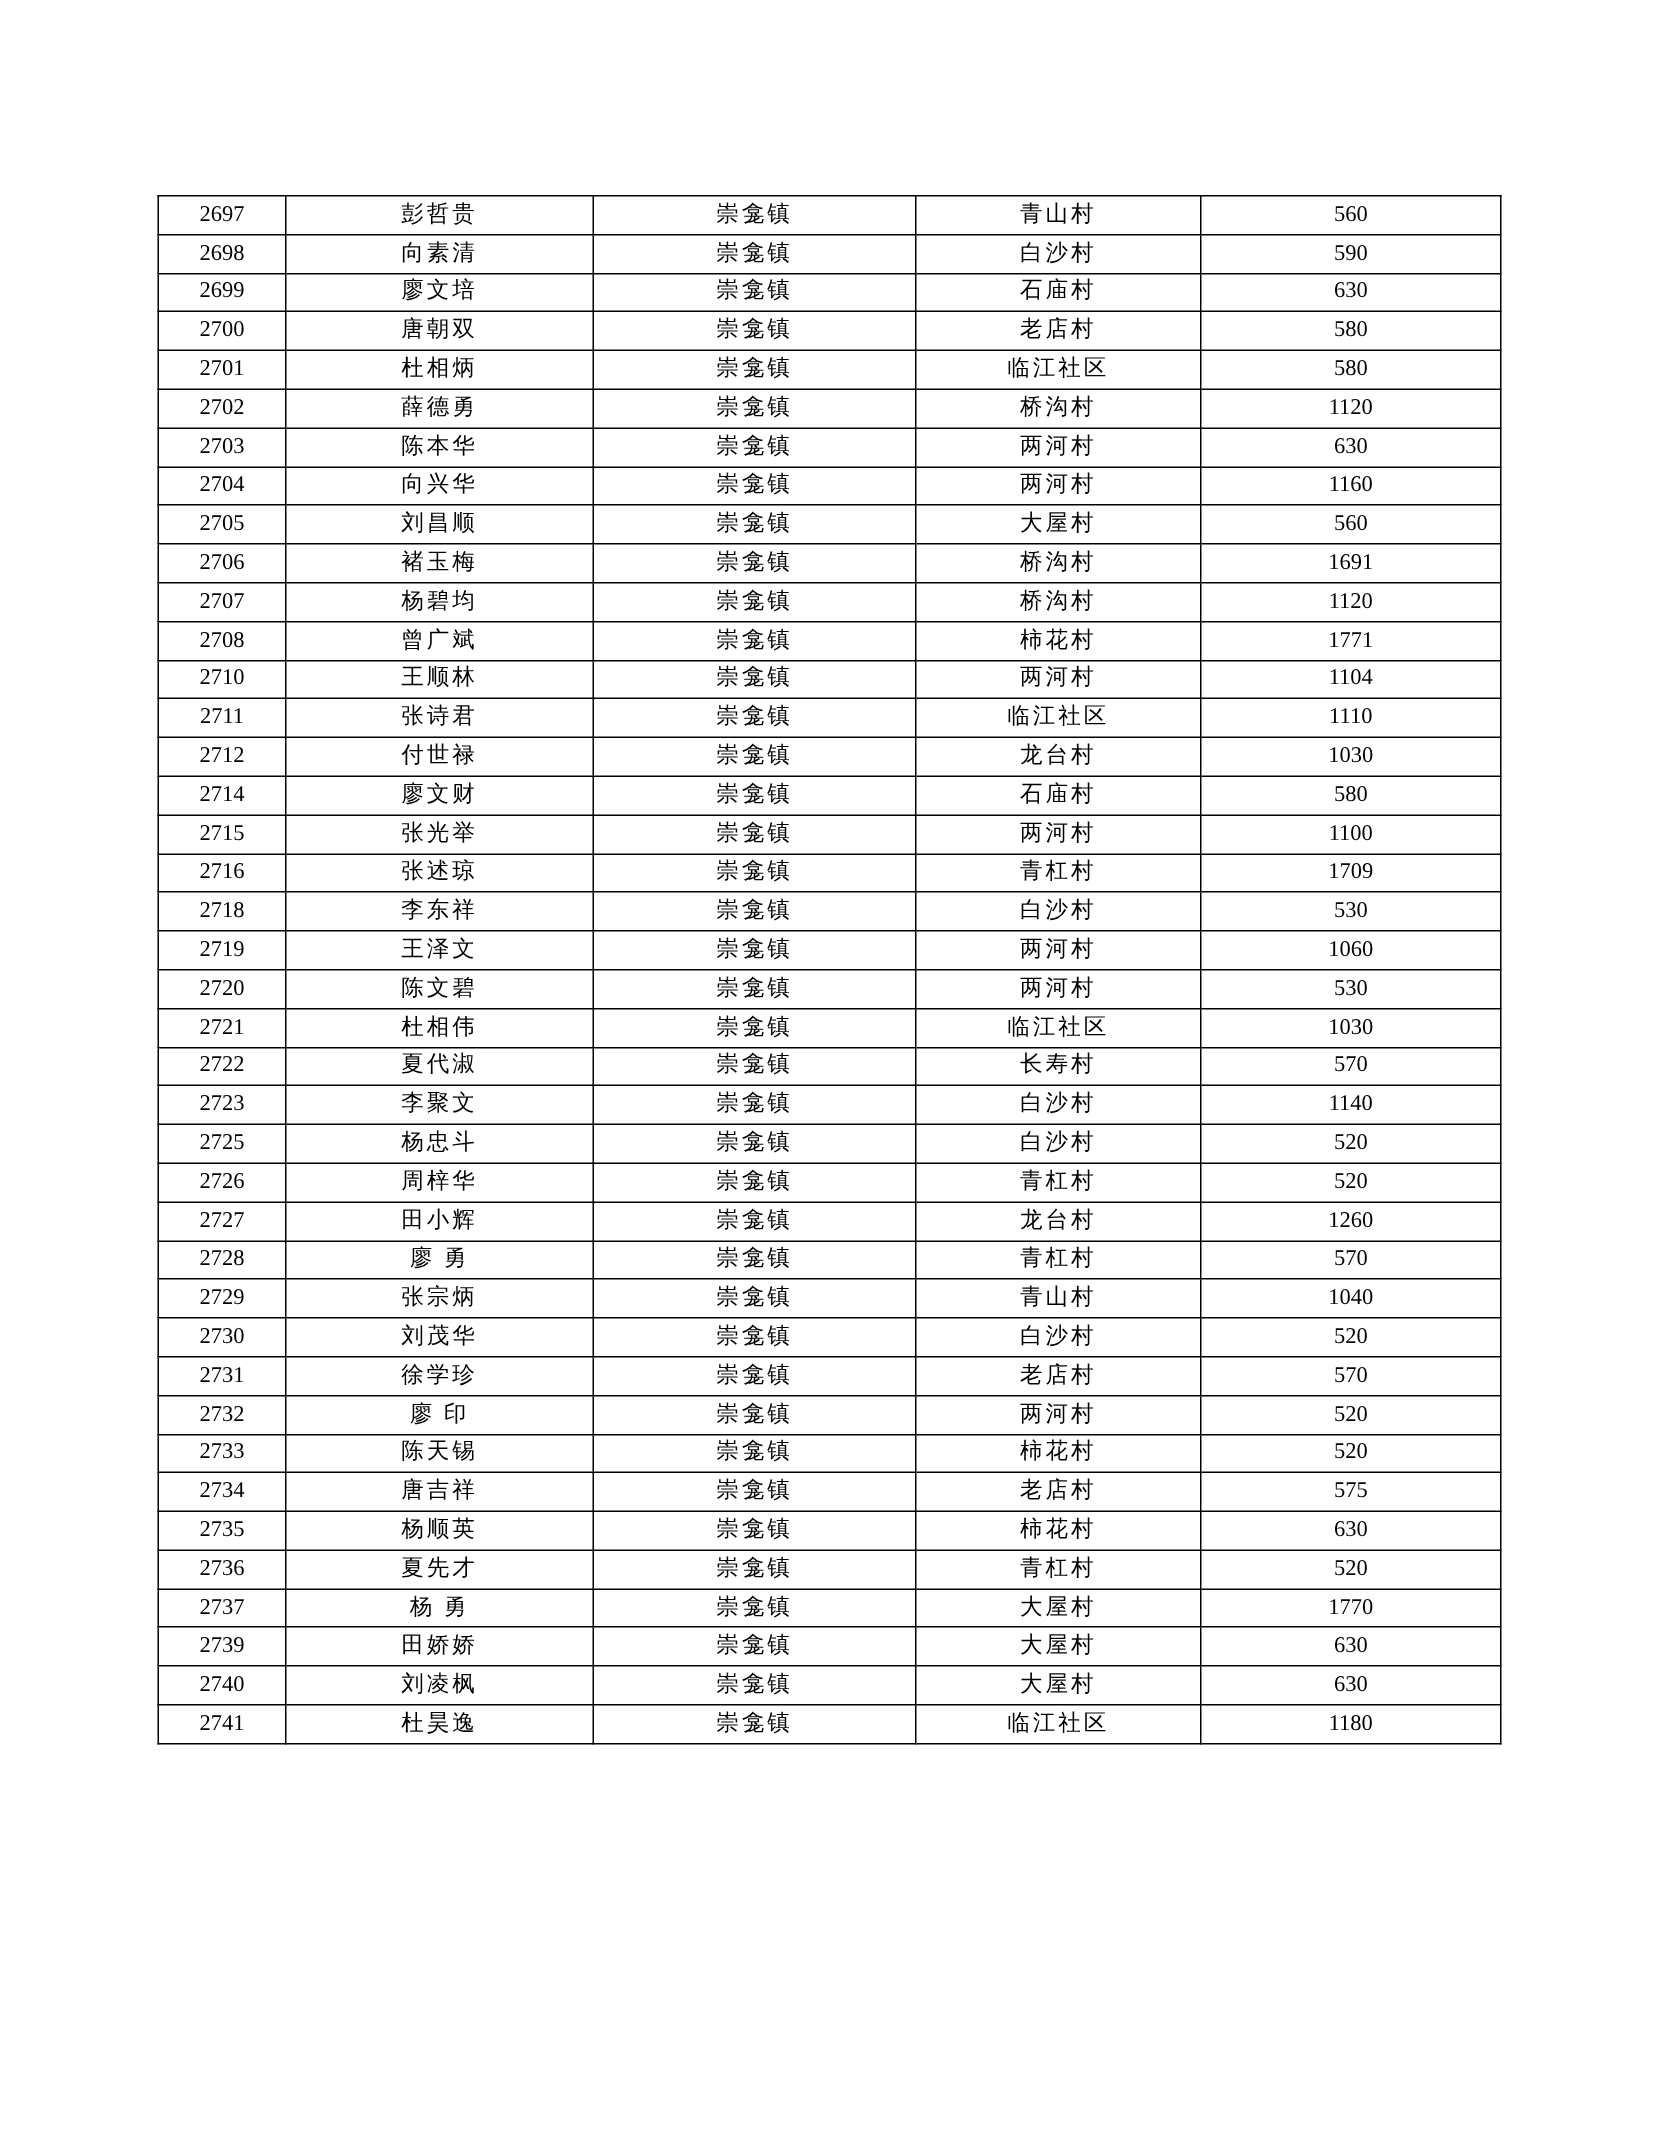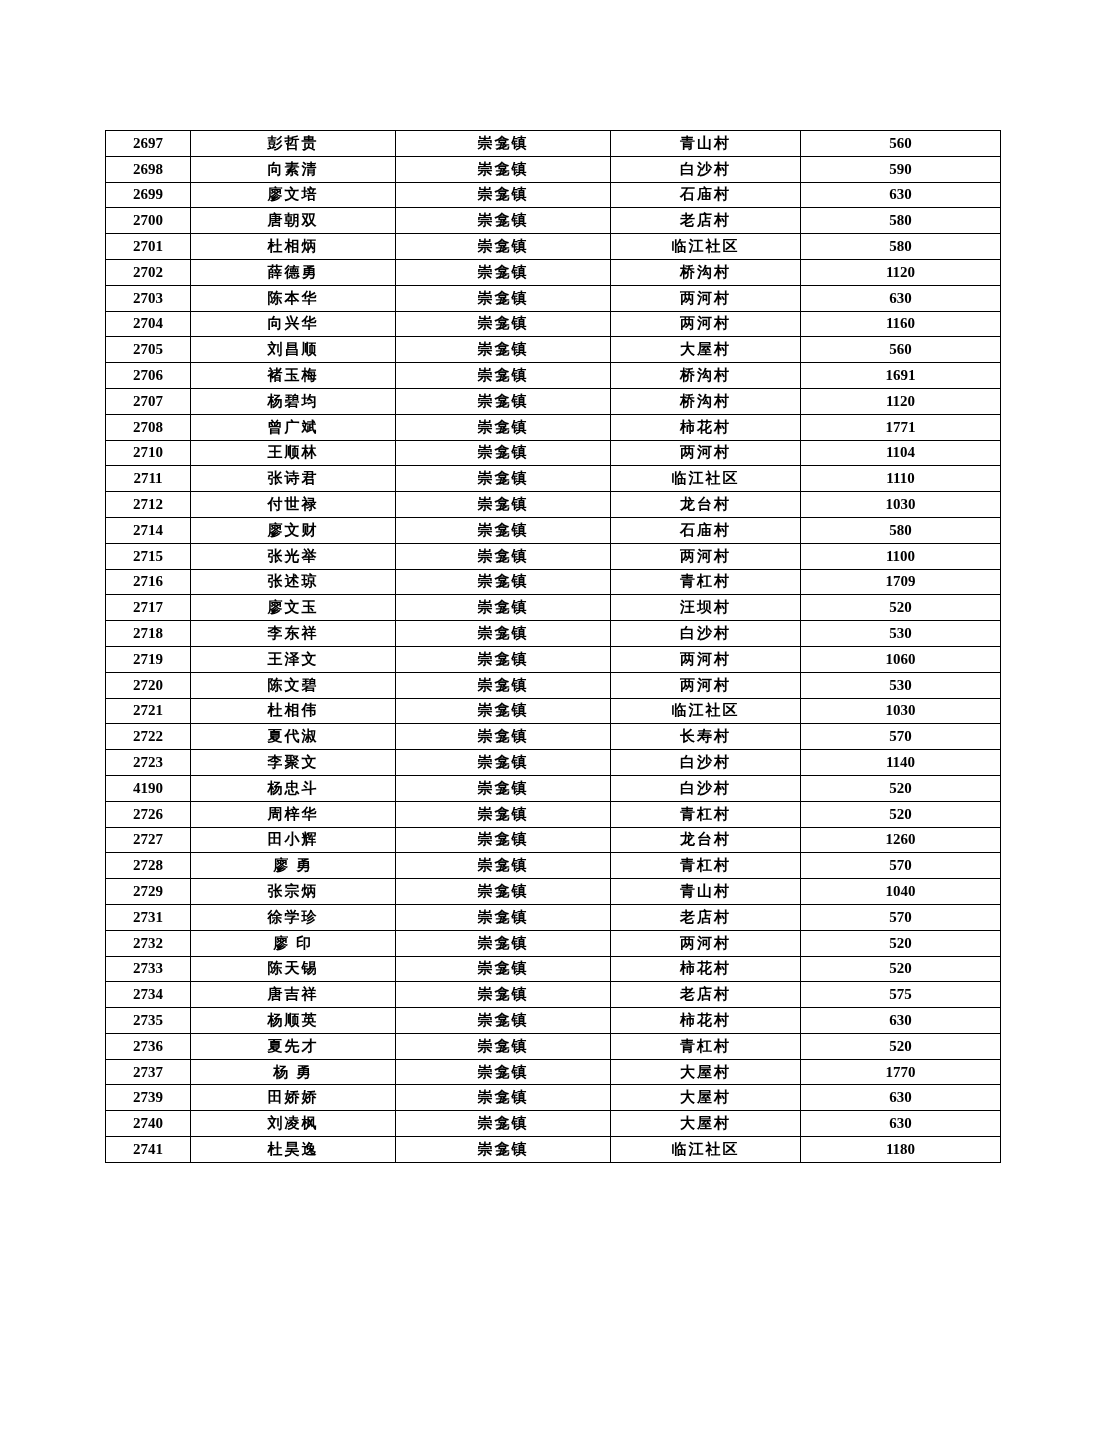--- a/index.html
+++ b/index.html
@@ -14,21 +14,20 @@
     font-family: "Liberation Serif", "DejaVu Serif", serif;
     color: #000000;
   }
   .page {
     position: absolute;
     left: 0;
     top: 0;
     width: 1105px;
     height: 1429px;
     background: #ffffff;
-    font-weight: bold;
   }
   table.data-table {
     position: absolute;
     left: 105px;
     top: 130px;
     width: 870px;
     border-collapse: collapse;
     table-layout: fixed;
   }
   table.data-table td {
@@ -174,27 +173,20 @@
           <td class="col-4">1100</td>
         </tr>
         <tr>
           <td class="col-0">2716</td>
           <td class="col-1">张述琼</td>
           <td class="col-2">崇龛镇</td>
           <td class="col-3">青杠村</td>
           <td class="col-4">1709</td>
         </tr>
         <tr>
-          <td class="col-0">2717</td>
-          <td class="col-1">廖文玉</td>
-          <td class="col-2">崇龛镇</td>
-          <td class="col-3">汪坝村</td>
-          <td class="col-4">520</td>
-        </tr>
-        <tr>
           <td class="col-0">2718</td>
           <td class="col-1">李东祥</td>
           <td class="col-2">崇龛镇</td>
           <td class="col-3">白沙村</td>
           <td class="col-4">530</td>
         </tr>
         <tr>
           <td class="col-0">2719</td>
           <td class="col-1">王泽文</td>
           <td class="col-2">崇龛镇</td>
@@ -223,21 +215,21 @@
           <td class="col-4">570</td>
         </tr>
         <tr>
           <td class="col-0">2723</td>
           <td class="col-1">李聚文</td>
           <td class="col-2">崇龛镇</td>
           <td class="col-3">白沙村</td>
           <td class="col-4">1140</td>
         </tr>
         <tr>
-          <td class="col-0">4190</td>
+          <td class="col-0">2725</td>
           <td class="col-1">杨忠斗</td>
           <td class="col-2">崇龛镇</td>
           <td class="col-3">白沙村</td>
           <td class="col-4">520</td>
         </tr>
         <tr>
           <td class="col-0">2726</td>
           <td class="col-1">周梓华</td>
           <td class="col-2">崇龛镇</td>
           <td class="col-3">青杠村</td>
@@ -256,20 +248,27 @@
           <td class="col-2">崇龛镇</td>
           <td class="col-3">青杠村</td>
           <td class="col-4">570</td>
         </tr>
         <tr>
           <td class="col-0">2729</td>
           <td class="col-1">张宗炳</td>
           <td class="col-2">崇龛镇</td>
           <td class="col-3">青山村</td>
           <td class="col-4">1040</td>
+        </tr>
+        <tr>
+          <td class="col-0">2730</td>
+          <td class="col-1">刘茂华</td>
+          <td class="col-2">崇龛镇</td>
+          <td class="col-3">白沙村</td>
+          <td class="col-4">520</td>
         </tr>
         <tr>
           <td class="col-0">2731</td>
           <td class="col-1">徐学珍</td>
           <td class="col-2">崇龛镇</td>
           <td class="col-3">老店村</td>
           <td class="col-4">570</td>
         </tr>
         <tr>
           <td class="col-0">2732</td>

